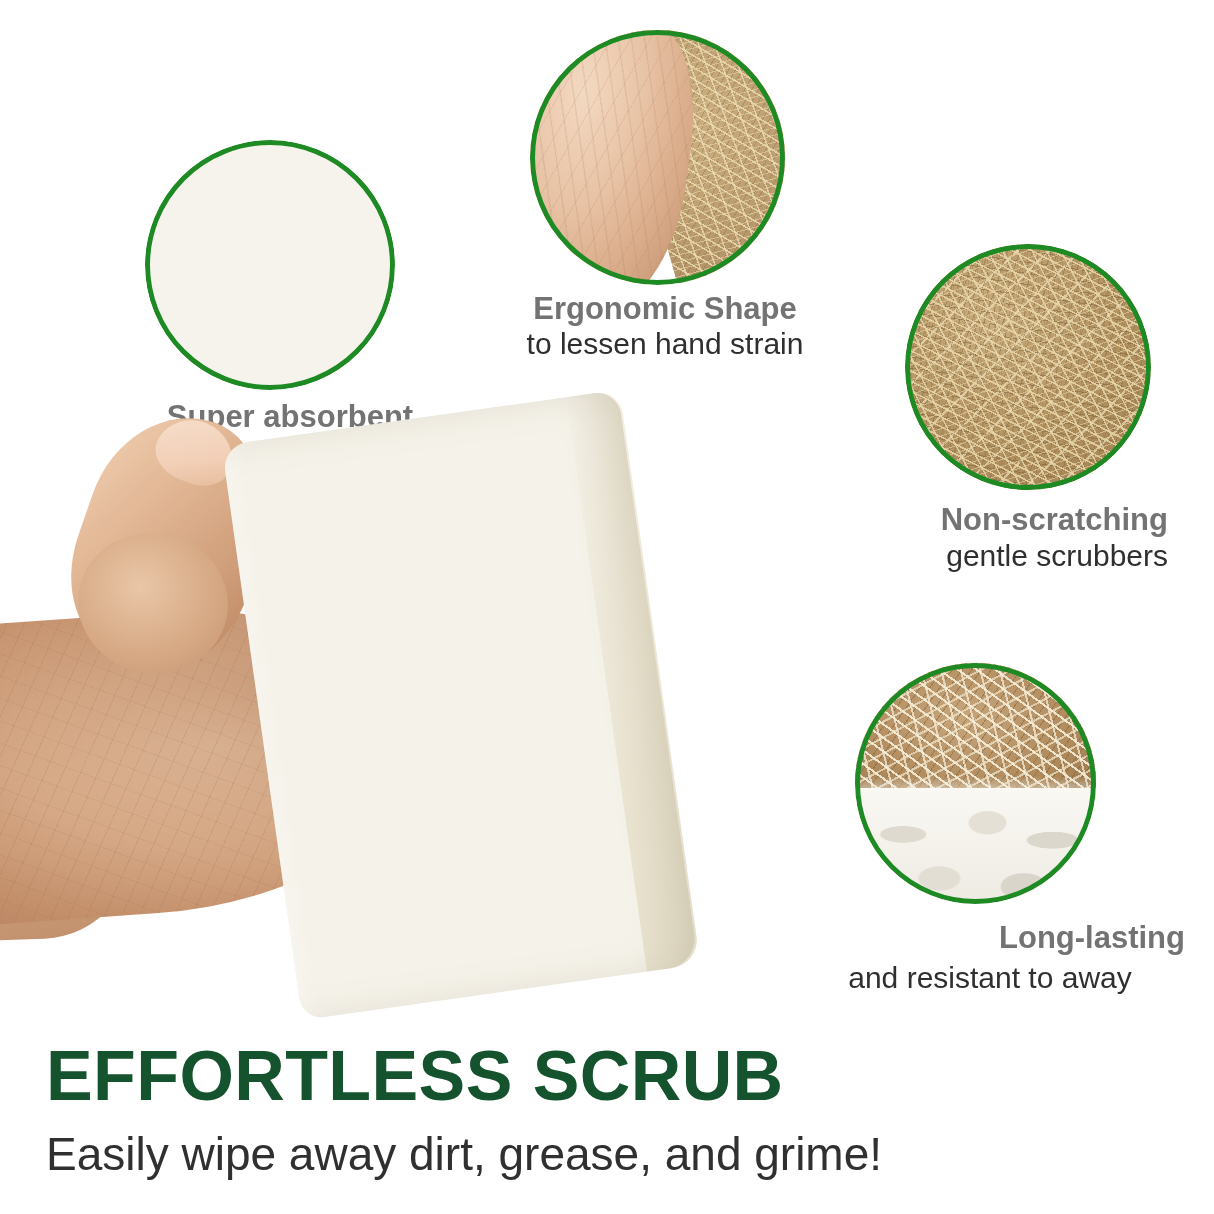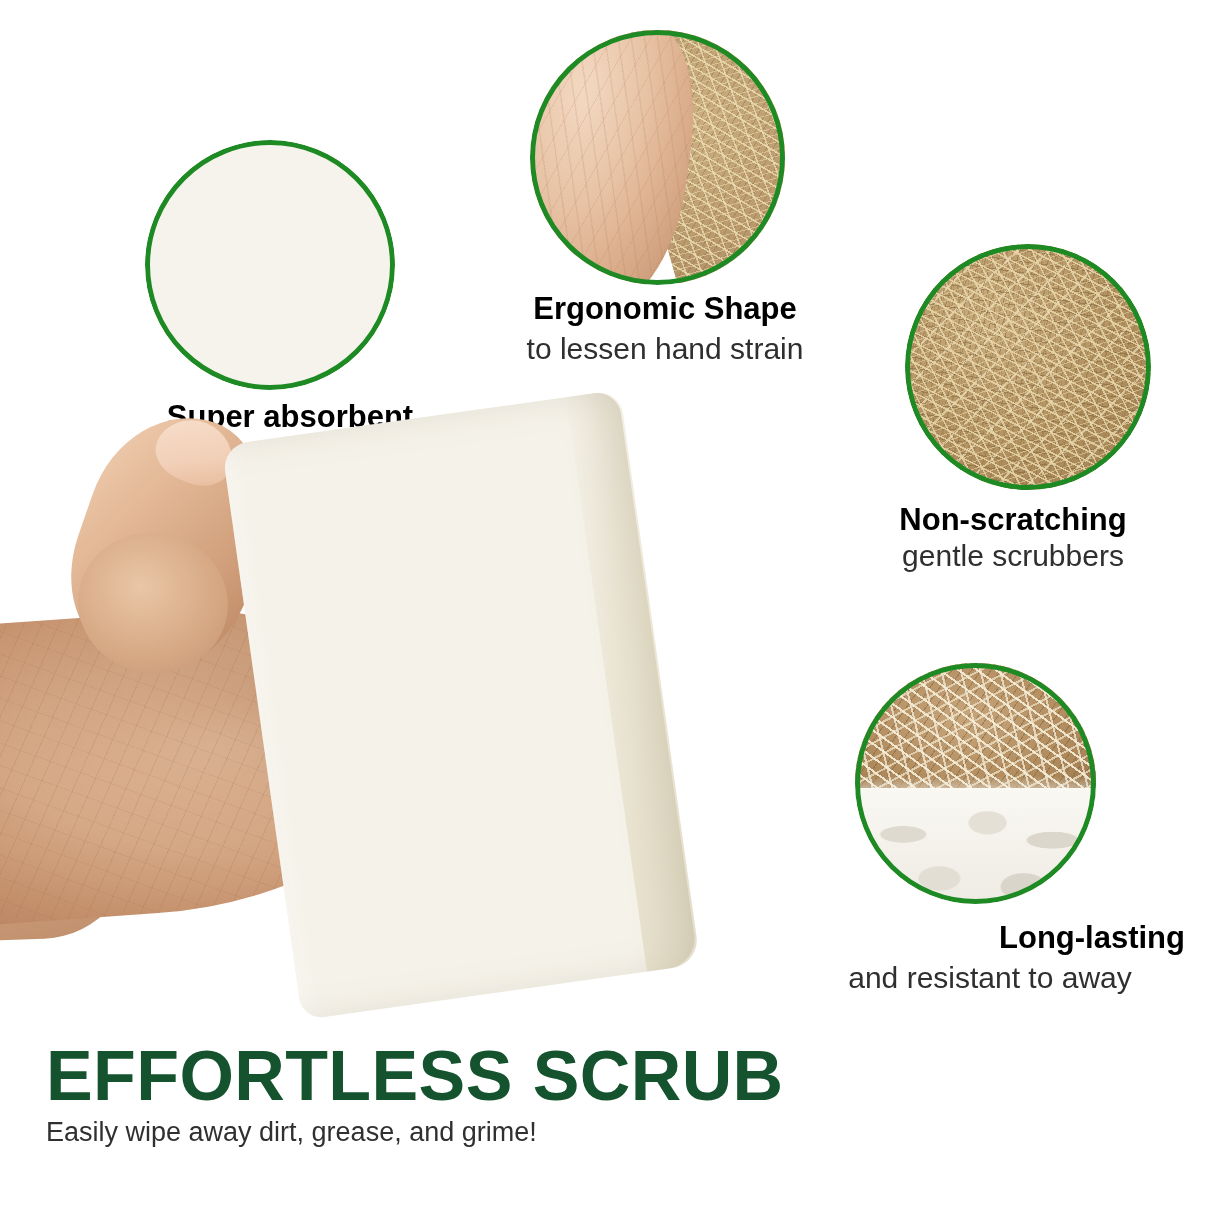--- a/index.html
+++ b/index.html
@@ -146,41 +146,41 @@
       radial-gradient(ellipse at 8% 82%, #e6e2d8 0 16px, transparent 18px),
       radial-gradient(ellipse at 95% 75%, #e0dcd2 0 18px, transparent 20px),
       linear-gradient(180deg, #faf8f3 0%, #eeebe3 100%);
   }
 
   
   .callout-label { position:absolute; text-align:center; }
   .callout-label .hl {
     display:block;
     font-weight:700;
-    color:#000000;
+    color:#737373;
     line-height:1.1;
     white-space:nowrap;
   }
   .callout-label .sub {
     display:block;
     font-weight:400;
     color:#2f2f2f;
     line-height:1.18;
     white-space:nowrap;
   }
 
   #label-absorbent       { left:100px;  top:392px; width:380px; }
   #label-absorbent .hl   { font-size:31px;margin-top:8px; }
   #label-absorbent .sub  { font-size:30px; margin-top:5px; }
 
   #label-ergonomic       { left:470px;  top:292px; width:390px; }
   #label-ergonomic .hl   { font-size:31px; }
-  #label-ergonomic .sub  { font-size:30px; margin-top:5px; }
-
-  #label-nonscratch      { left:833px;  top:503px; width:360px; }
+  #label-ergonomic .sub  { font-size:30px; }
+
+  #label-nonscratch      { left:808px;  top:503px; width:360px;text-align:right; }
   #label-nonscratch .hl  { font-size:31px; }
   #label-nonscratch .sub { font-size:30px; margin-top:1px; }
 
   #label-longlasting     { left:795px;  top:921px; width:390px; }
   #label-longlasting .hl { font-size:31px;text-align:right; }
   #label-longlasting .sub{ font-size:30px; margin-top:5px; }
 
   
   #hero { position:absolute; left:-40px; top:395px; width:820px; height:650px; }
 
@@ -308,22 +308,22 @@
   #headline-block { position:absolute; left:46px; top:1040px; width:1120px; }
   #headline {
     font-size:70px;
     font-weight:700;
     letter-spacing:.4px;
     color:#14532d;
     line-height:1.04;
     white-space:nowrap;
   }
   #subheadline {
-    margin-top:4px;
-    font-size:27px;
+    margin-top:16px;
+    font-size:46px;
     font-weight:400;
     color:#303030;
     line-height:1.12;
     white-space:nowrap;
   }
 </style>
 </head>
 <body>
 
 <div id="stage">

